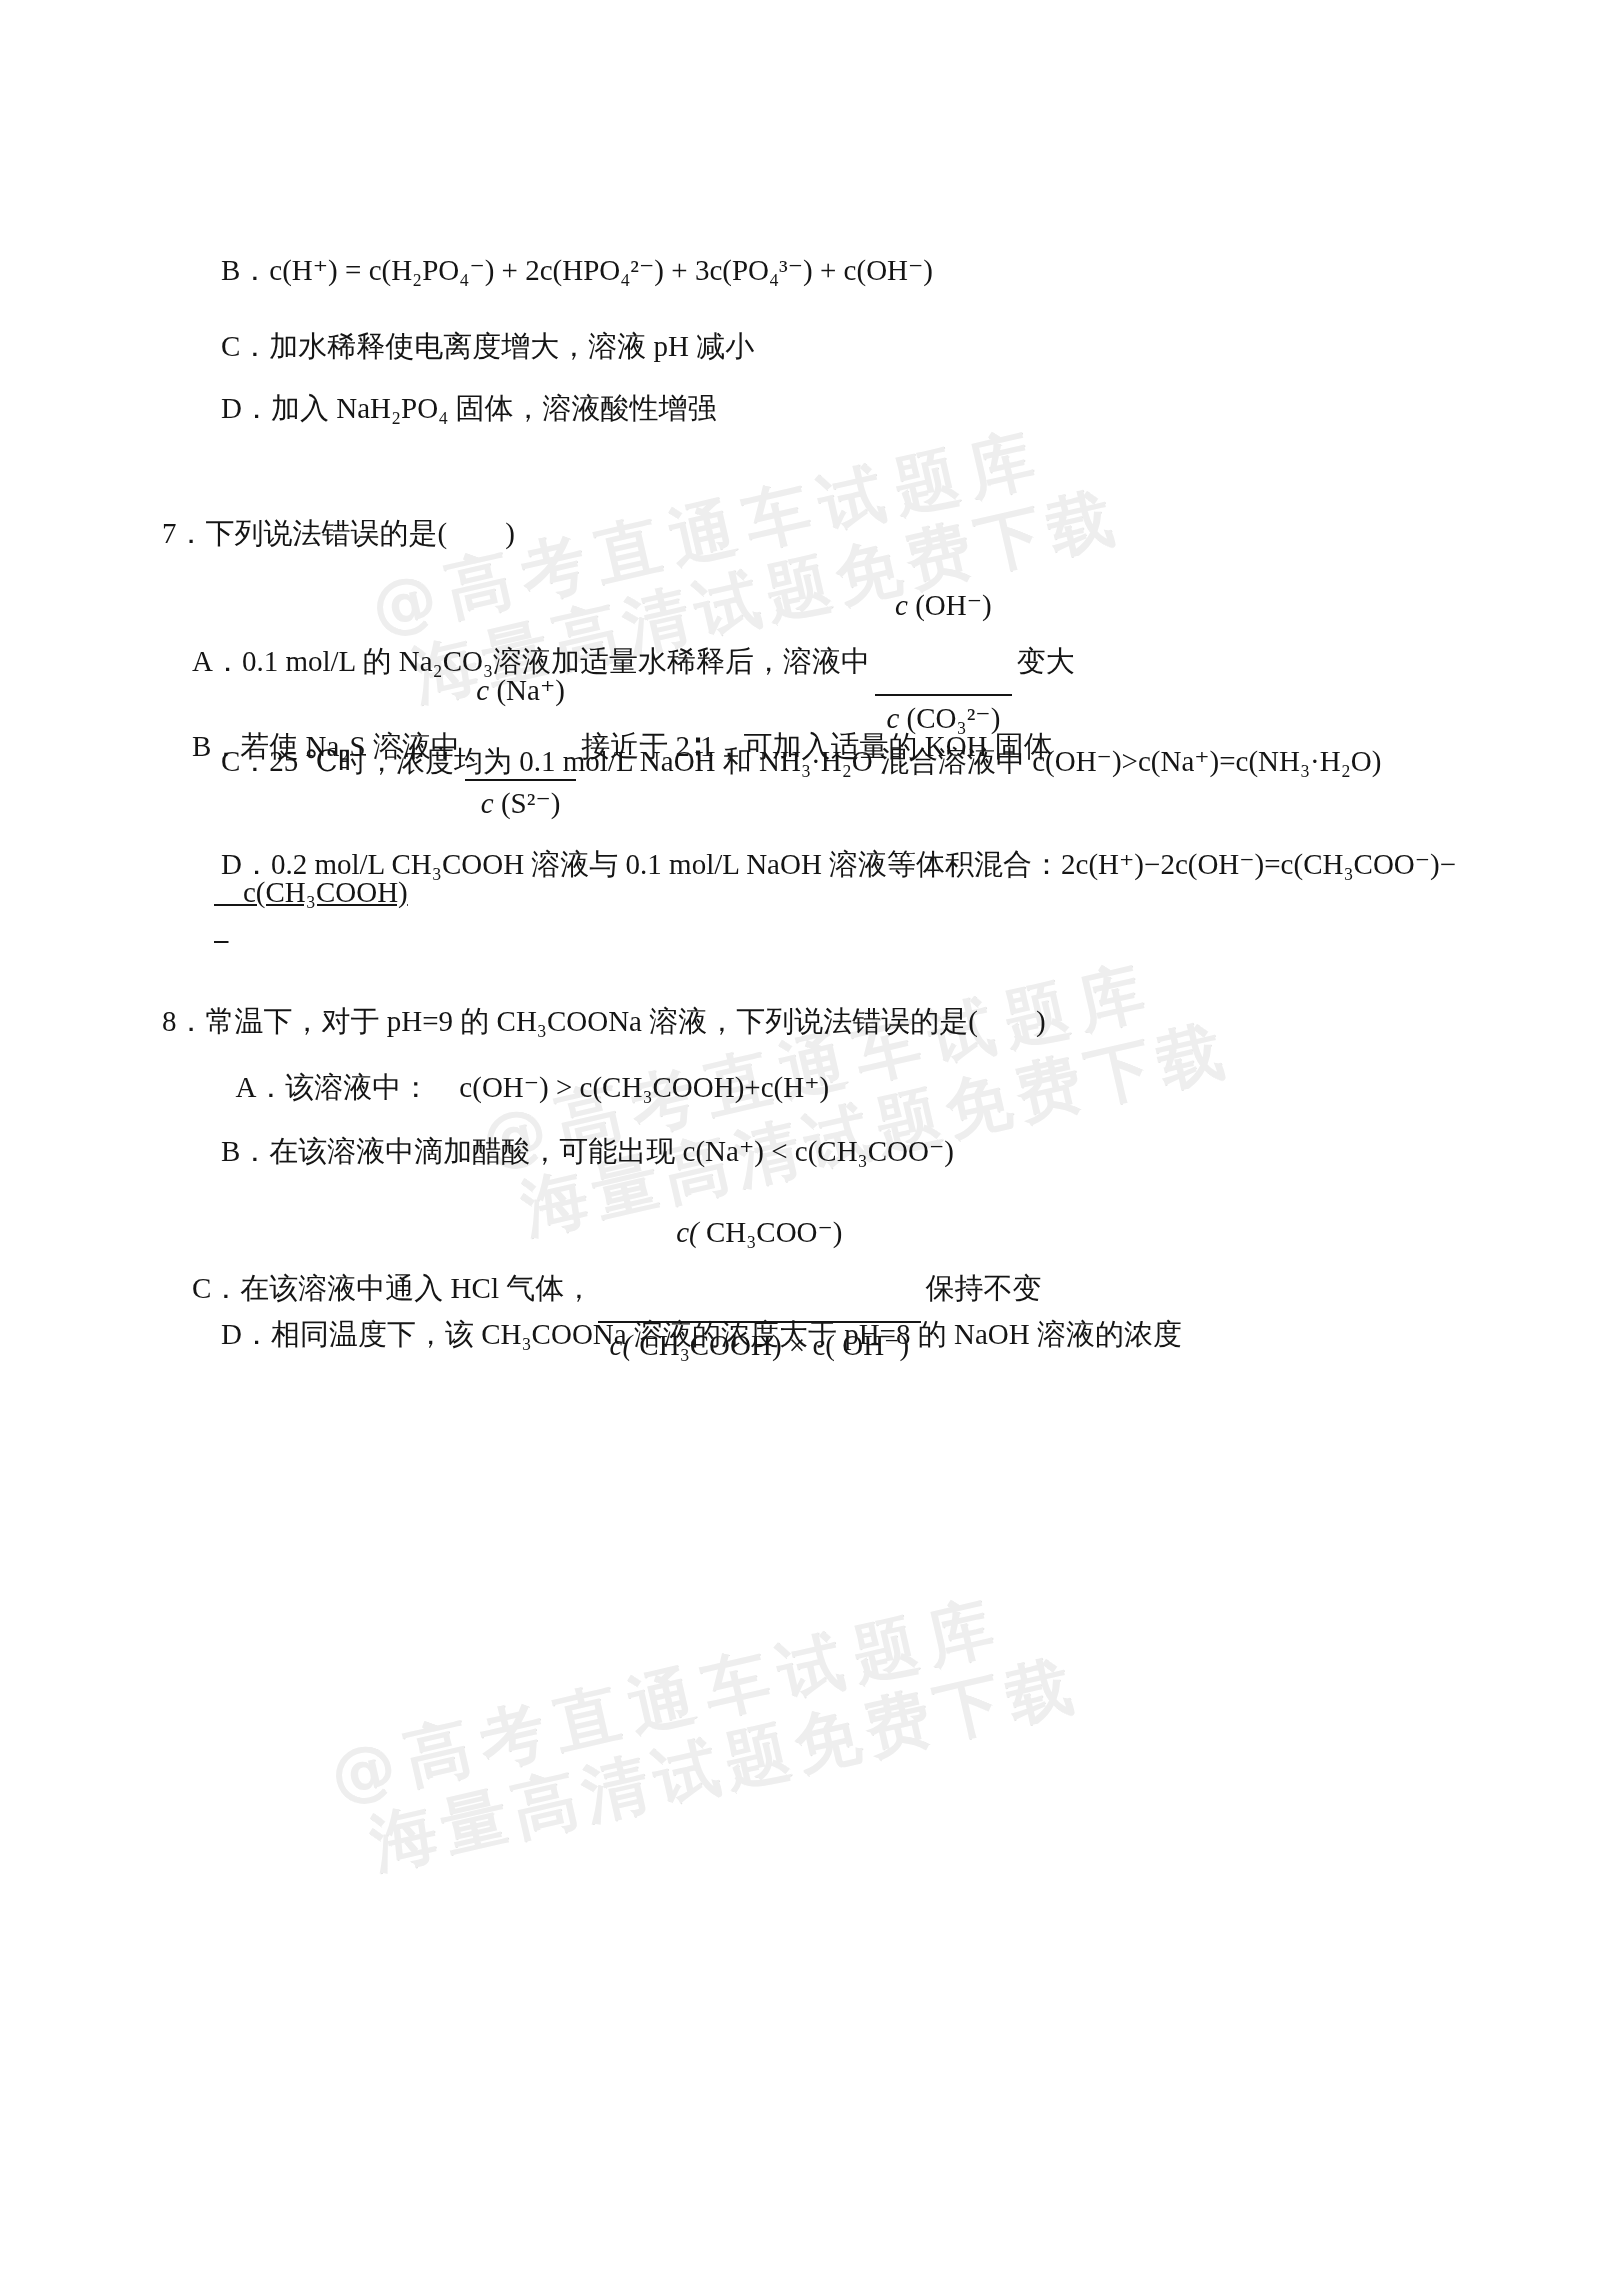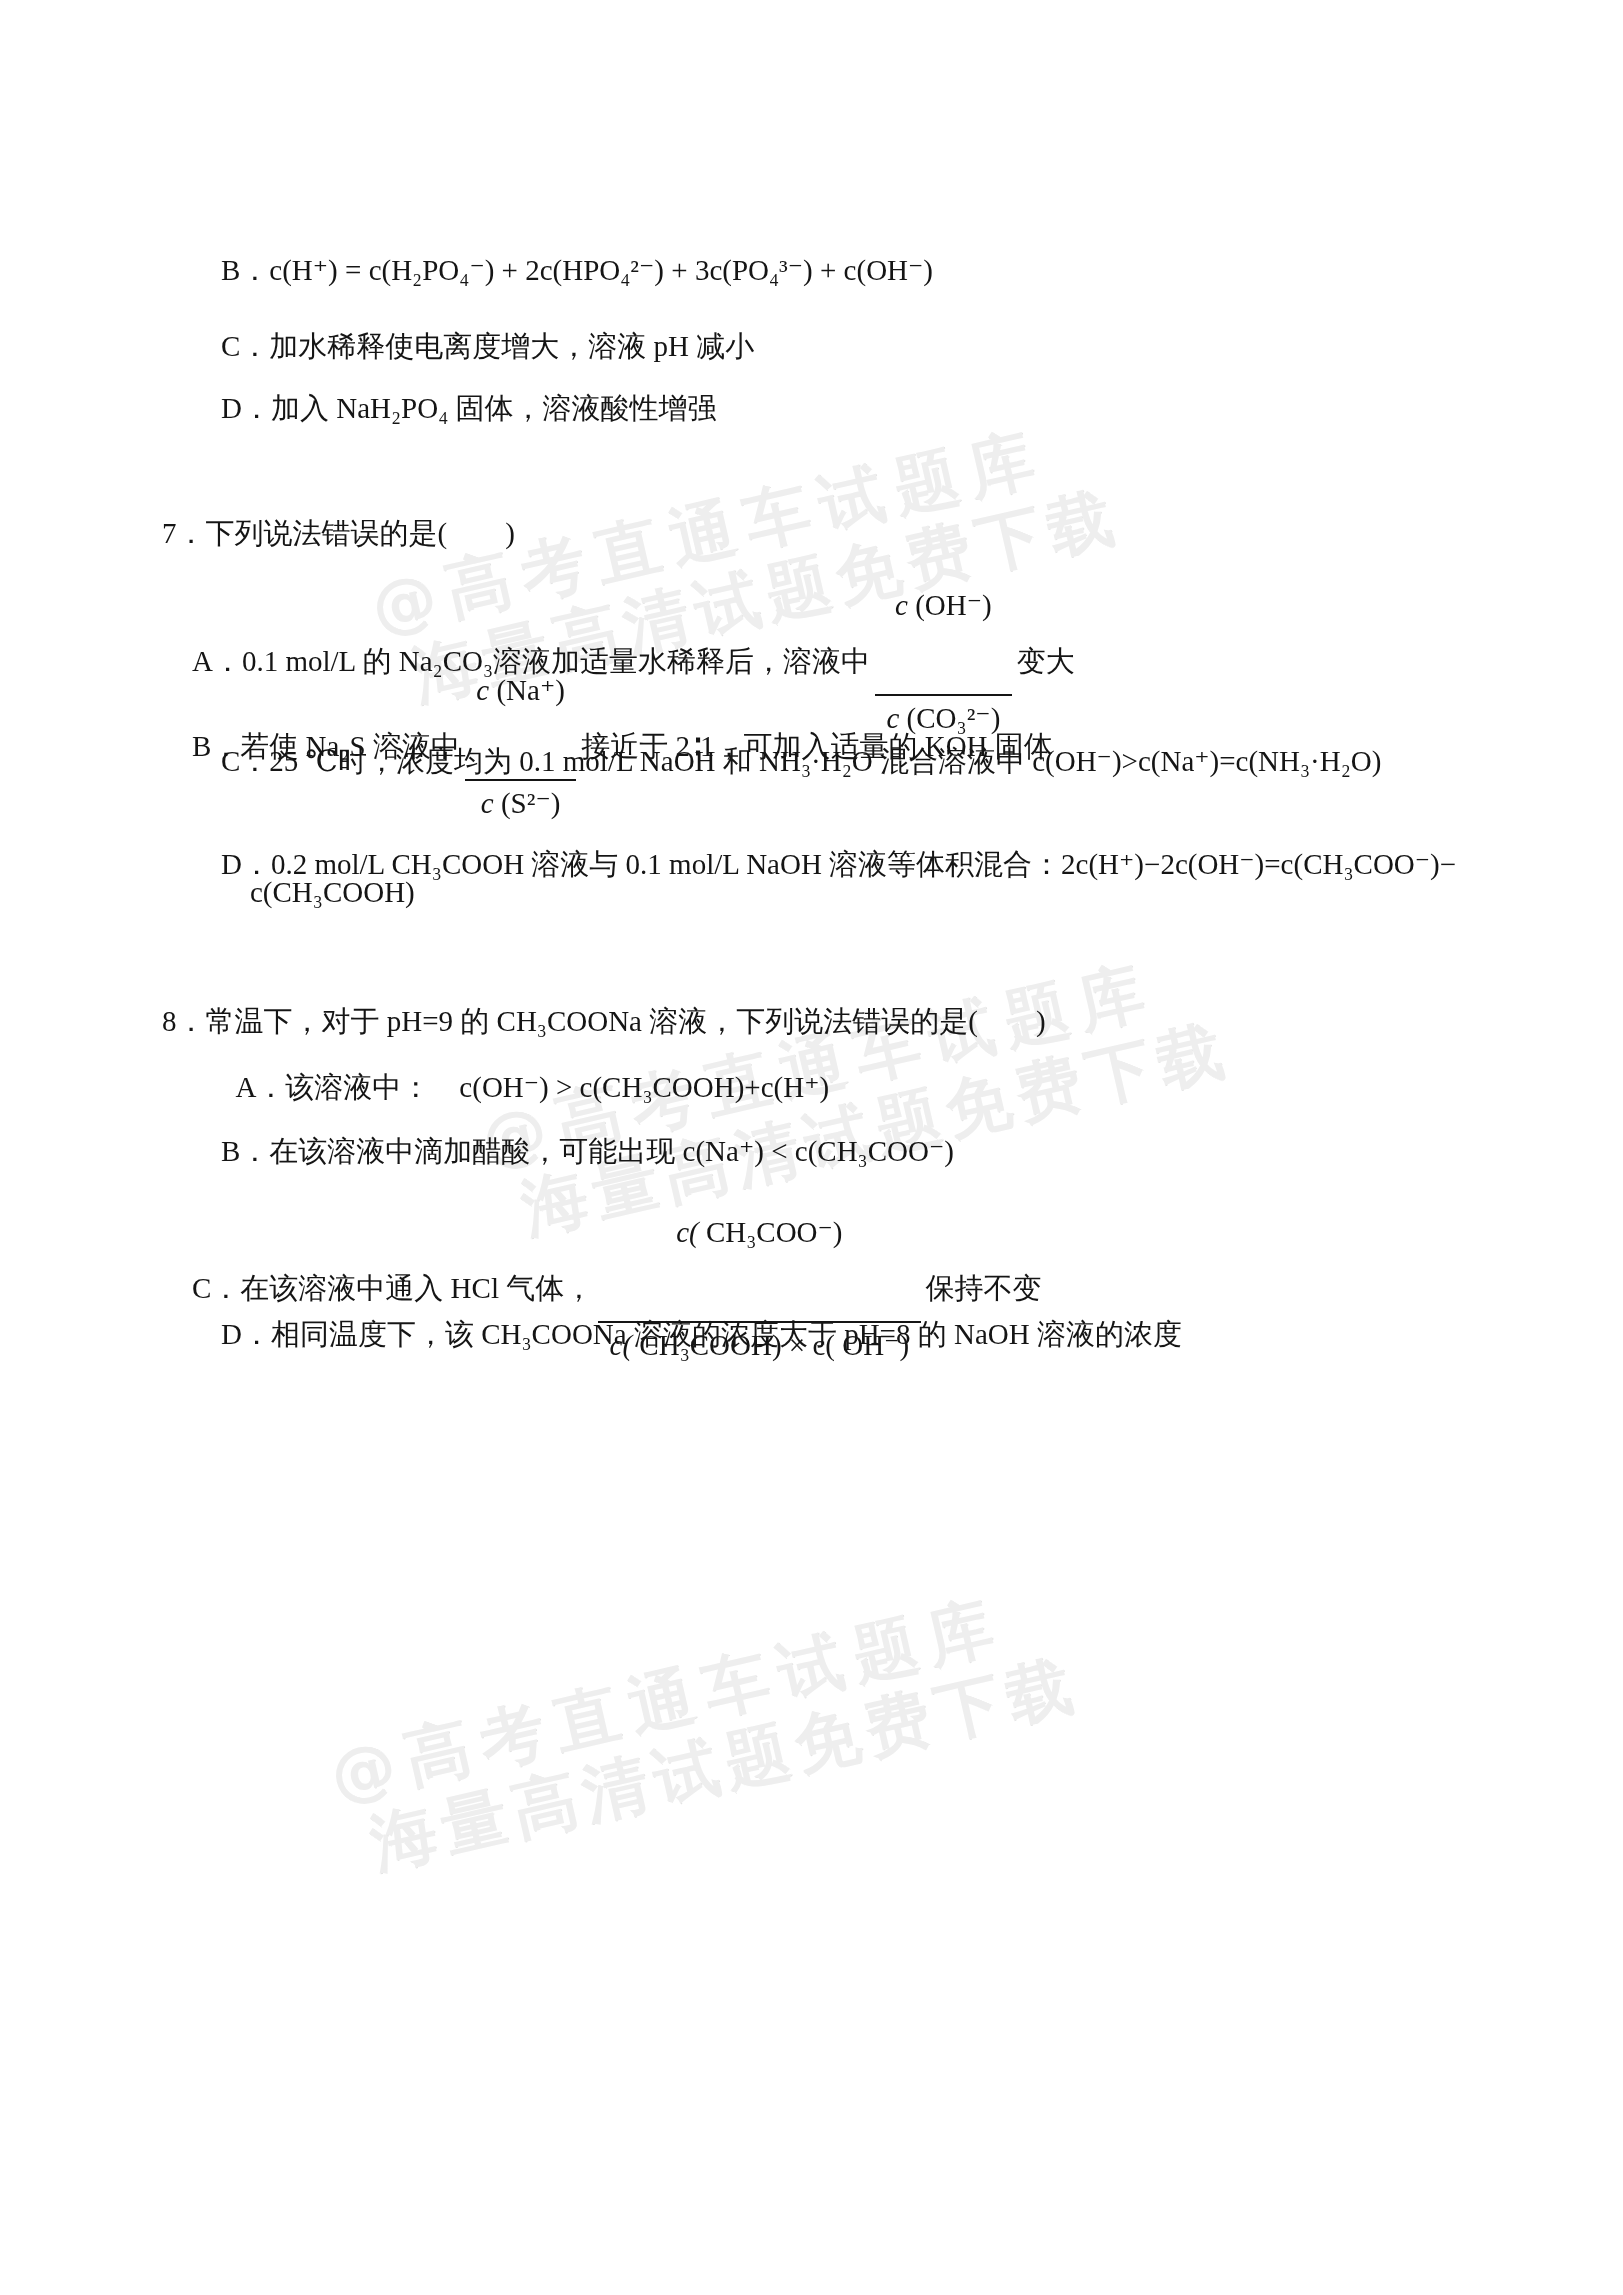--- a/index.html
+++ b/index.html
@@ -87,21 +87,21 @@
     <span>接近于 2∶1，可加入适量的 KOH 固体</span>
   </div>
 
   <div class="row" style="left:192px;top:705px;">
     <span>C．</span><span>25 ℃时，浓度均为 0.1 mol/L NaOH 和 NH₃·H₂O 混合溶液中 c(OH⁻)&gt;c(Na⁺)=c(NH₃·H₂O)</span>
   </div>
 
   <div class="row" style="left:192px;top:808px;">
     <span>D．</span><span>0.2 mol/L CH₃COOH 溶液与 0.1 mol/L NaOH 溶液等体积混合：2c(H⁺)−2c(OH⁻)=c(CH₃COO⁻)−</span>
   </div>
-  <div class="row" style="left:221px;top:836px;">
+  <div class="row" style="left:214px;top:836px;text-decoration:underline;">
     <span>c(CH₃COOH)</span>
   </div>
 
   <div class="row" style="left:133px;top:965px;">
     <span>8．</span><span>常温下，对于 pH=9 的 CH₃COONa 溶液，下列说法错误的是(　　)</span>
   </div>
 
   <div class="row" style="left:208px;top:1031px;">
     <span>A．</span><span>该溶液中：　c(OH⁻) &gt; c(CH₃COOH)+c(H⁺)</span>
   </div>

